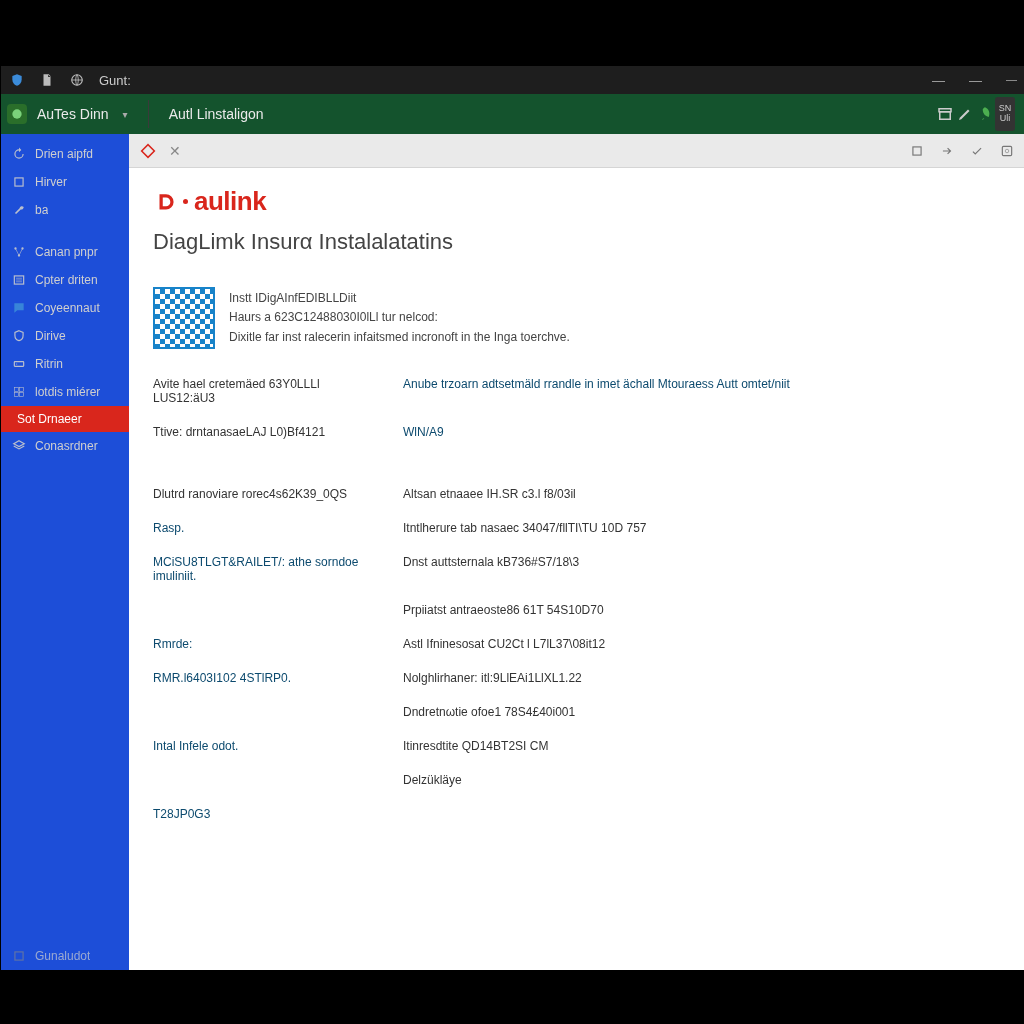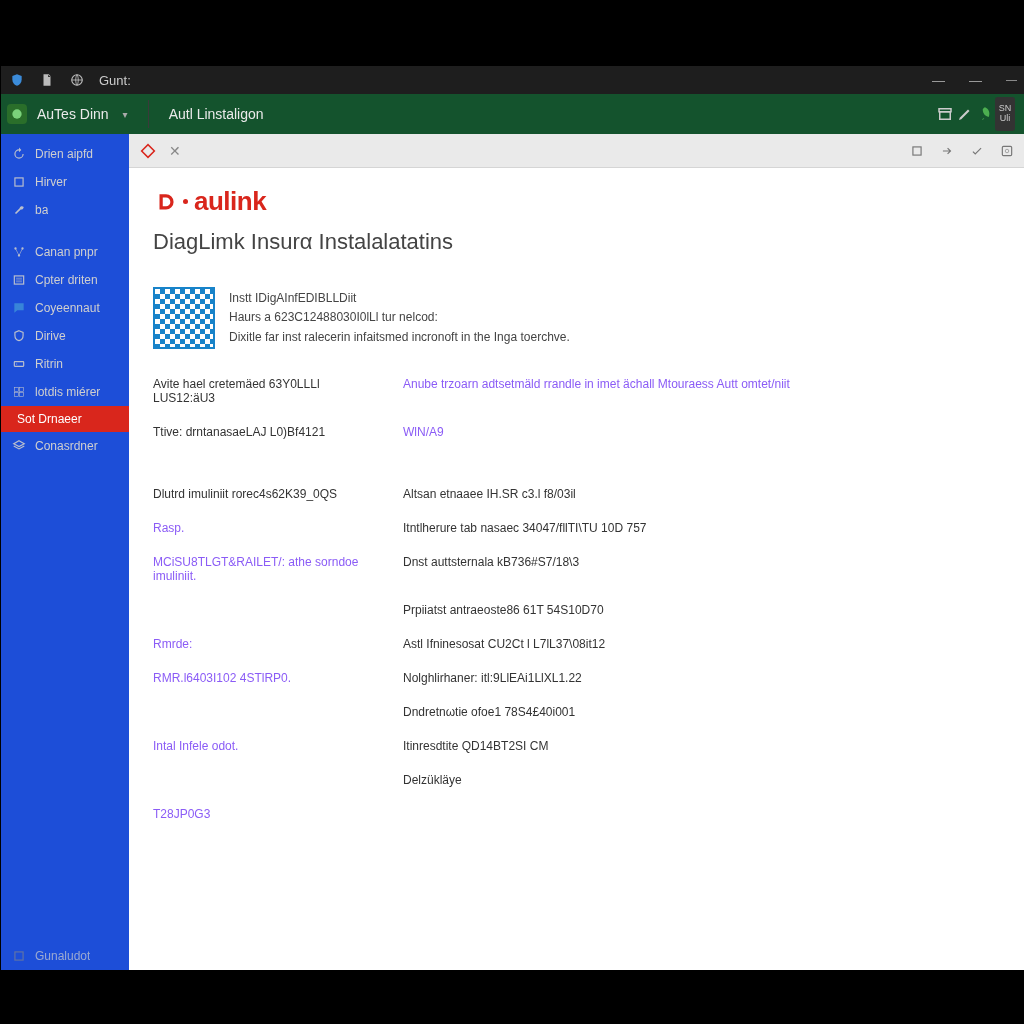--- a/index.html
+++ b/index.html
@@ -114,21 +114,21 @@
     display: grid;
     grid-template-columns: 230px 1fr;
     column-gap: 24px;
     row-gap: 6px;
     font-size: 12px;
     color: #444;
     max-width: 700px;
     gap: 20px;
   }
   .info-grid .k { color: #333; }
-  .info-grid .v { color: #8b5cf6; }
+  .info-grid .v { color: #0c4a6e; }
   .info-grid .gap { grid-column: 1 / -1; height: 8px; }
   svg { display: block; }
 </style>
 </head>
 <body>
 
 <div class="window">
 
   <div class="titlebar">
     <span class="tb-icon">
@@ -351,21 +351,21 @@
             <div>Dixitle far inst ralecerin infaitsmed incronoft in the Inga toerchve.</div>
           </div>
         </div>
 
         <div class="info-grid" id="info-grid">
             <div class="k">Avite hael cretemäed 63Y0LLLl LUS12:äU3</div>
             <div class="v">Anube trzoarn adtsetmäld rrandle in imet ächall Mtouraess Autt omtet/niit</div>
             <div class="k">Ttive: drntanasaeLAJ L0)Bf4121</div>
             <div class="v">WlN/A9</div>
             <div class="gap"></div>
-            <div class="k">Dlutrd imuliniit rorec4s62K39_0QS</div>
+            <div class="k">Dlutrd ranoviare rorec4s62K39_0QS</div>
             <div class="k">Altsan etnaaee IH.SR c3.l f8/03il</div>
             <div class="v">Rasp.</div>
             <div class="k">Itntlherure tab nasaec 34047/fllTI\TU 10D 757</div>
             <div class="v">MCiSU8TLGT&amp;RAILET/: athe sorndoe imuliniit.</div>
             <div class="k">Dnst auttsternala kB736#S7/18\3</div>
             <div class="v"></div>
             <div class="k">Prpiiatst antraeoste86 61T 54S10D70</div>
             <div class="v">Rmrde:</div>
             <div class="k">Astl Ifninesosat CU2Ct l L7lL37\08it12</div>
             <div class="v">RMR.l6403I102 4STlRP0.</div>

